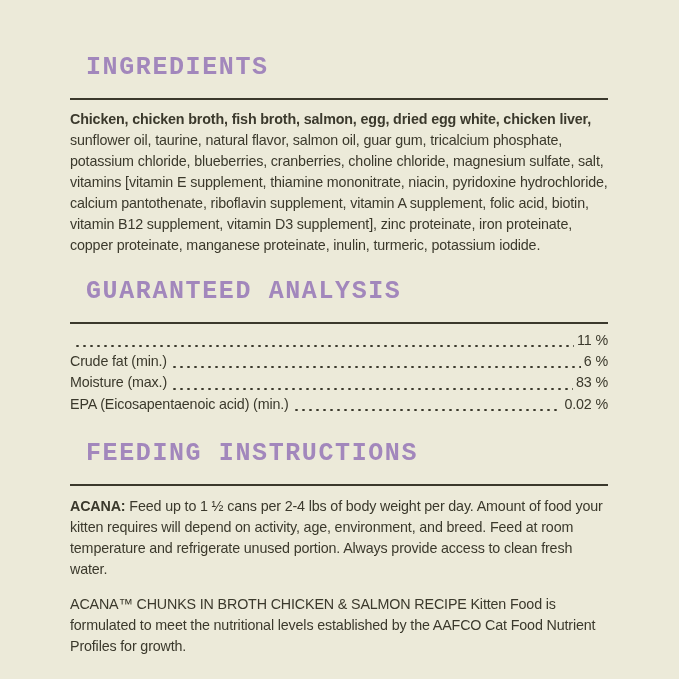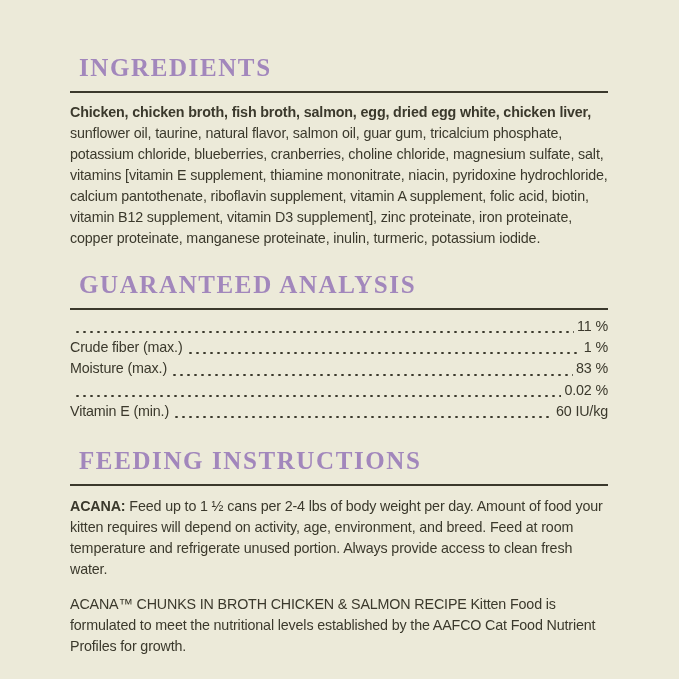--- a/index.html
+++ b/index.html
@@ -13,27 +13,27 @@
     overflow: hidden;
   }
   .page {
     box-sizing: border-box;
     width: 679px;
     height: 679px;
     padding: 0 71px 0 70px;
     background: #ECEAD9;
   }
   .heading {
-    margin: 9px;
+    margin: 16px;
     font-size: 25px;
     line-height: 28px;
     font-weight: 700;
     letter-spacing: 1.6px;
     color: #A287BC;
-    font-family: Liberation Serif, serif;
+    font-family: Liberation Mono, monospace;
   }
   .rule {
     height: 2px;
     background: #3B392C;
     margin-top: 6px;
   }
   .body-text {
     margin: 9px 0 0 0;
     font-size: 14.3px;
     line-height: 21px;
@@ -81,44 +81,40 @@
 
   <section class="section-ga">
     <h1 class="heading">GUARANTEED ANALYSIS</h1>
     <div class="rule"></div>
     <div class="ga-table" id="ga-table">
       <div class="ga-row">
         <span class="ga-dots"></span>
         <span class="ga-value">11 %</span>
       </div>
 
+      <div class="ga-row">
+        <span class="ga-label">Crude fat (min.)</span>
+        <span class="ga-dots"></span>
+        <span class="ga-value">6 %</span>
+      </div>
 
-      <div class="ga-row">
-        <span class="ga-label">Crude fiber (max.)</span>
-        <span class="ga-dots"></span>
-        <span class="ga-value">1 %</span>
-      </div>
 
       <div class="ga-row">
         <span class="ga-label">Moisture (max.)</span>
         <span class="ga-dots"></span>
         <span class="ga-value">83 %</span>
       </div>
 
       <div class="ga-row">
+        <span class="ga-label">EPA (Eicosapentaenoic acid) (min.)</span>
         <span class="ga-dots"></span>
         <span class="ga-value">0.02 %</span>
       </div>
 
 
-      <div class="ga-row">
-        <span class="ga-label">Vitamin E (min.)</span>
-        <span class="ga-dots"></span>
-        <span class="ga-value">60 IU/kg</span>
-      </div>
 
     </div>
 
   </section>
 
   <section class="section-feeding">
     <h1 class="heading">FEEDING INSTRUCTIONS</h1>
     <div class="rule"></div>
     <p class="body-text kitten-text"><strong>ACANA:</strong><span> Feed up to 1 ½ cans per 2-4 lbs of body weight per day. Amount of food your kitten requires will depend on activity, age, environment, and breed. Feed at room temperature and refrigerate unused portion. Always provide access to clean fresh water.</span></p>
     <p class="body-text aafco-text">ACANA™ CHUNKS IN BROTH CHICKEN &amp; SALMON RECIPE Kitten Food is formulated to meet the nutritional levels established by the AAFCO Cat Food Nutrient Profiles for growth.</p>

